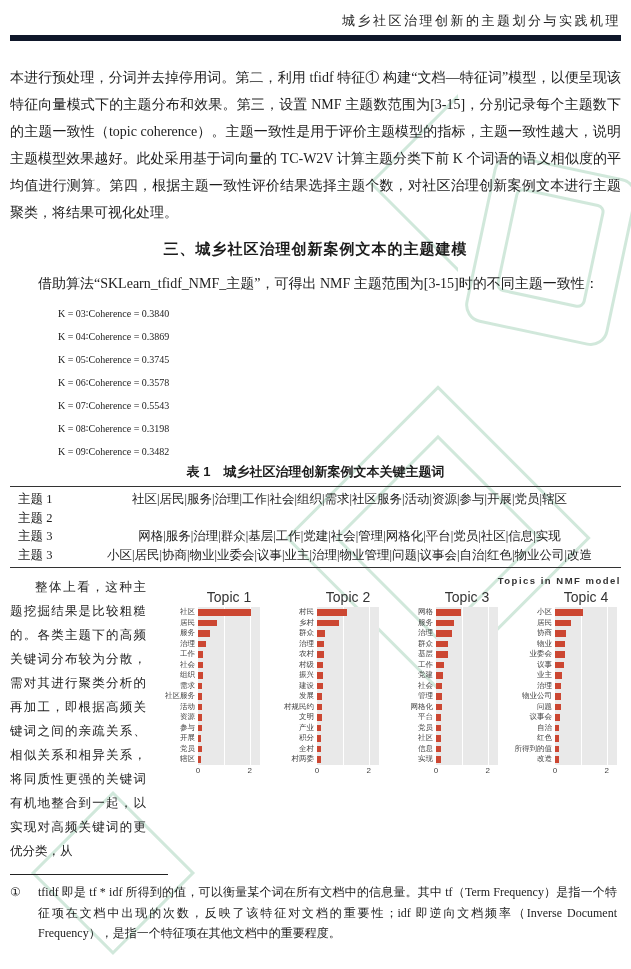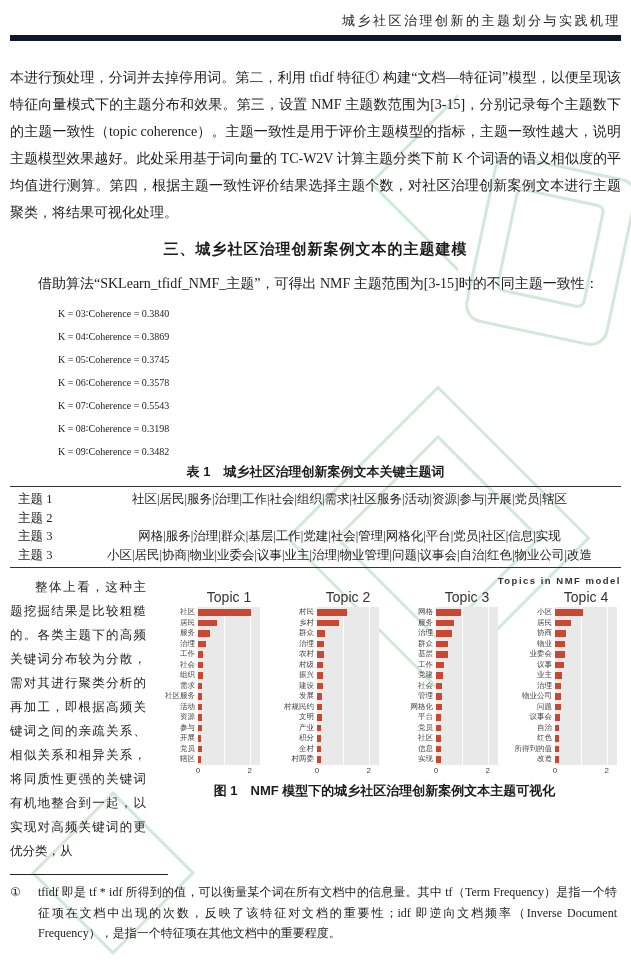--- a/index.html
+++ b/index.html
@@ -301,21 +301,20 @@
                 <div class="sp-bar" style="top: 138.5px; width: 4.39167px; background: rgb(204, 71, 50);"></div>
                 <div class="sp-bar" style="top: 149px; width: 4.13333px; background: rgb(204, 71, 50);"></div>
               </div>
             </div>
             <div class="sp-axis">
               <span class="tick" style="left: 0px;">0</span>
               <span class="tick" style="left: 51.6667px;">2</span>
             </div>
           </div>
         </div>
-      <div class="fig-caption">图 1　NMF 模型下的城乡社区治理创新案例文本主题可视化</div>
     </div>
   </div>
 
   <div class="footnote-rule"></div>
 
   <div class="footnote">
     <div class="fn-marker">①</div>
     <div class="fn-text">tfidf 即是 tf * idf 所得到的值，可以衡量某个词在所有文档中的信息量。其中 tf（Term Frequency）是指一个特征项在文档中出现的次数，反映了该特征对文档的重要性；idf 即逆向文档频率（Inverse Document Frequency），是指一个特征项在其他文档中的重要程度。</div>
   </div>
 

